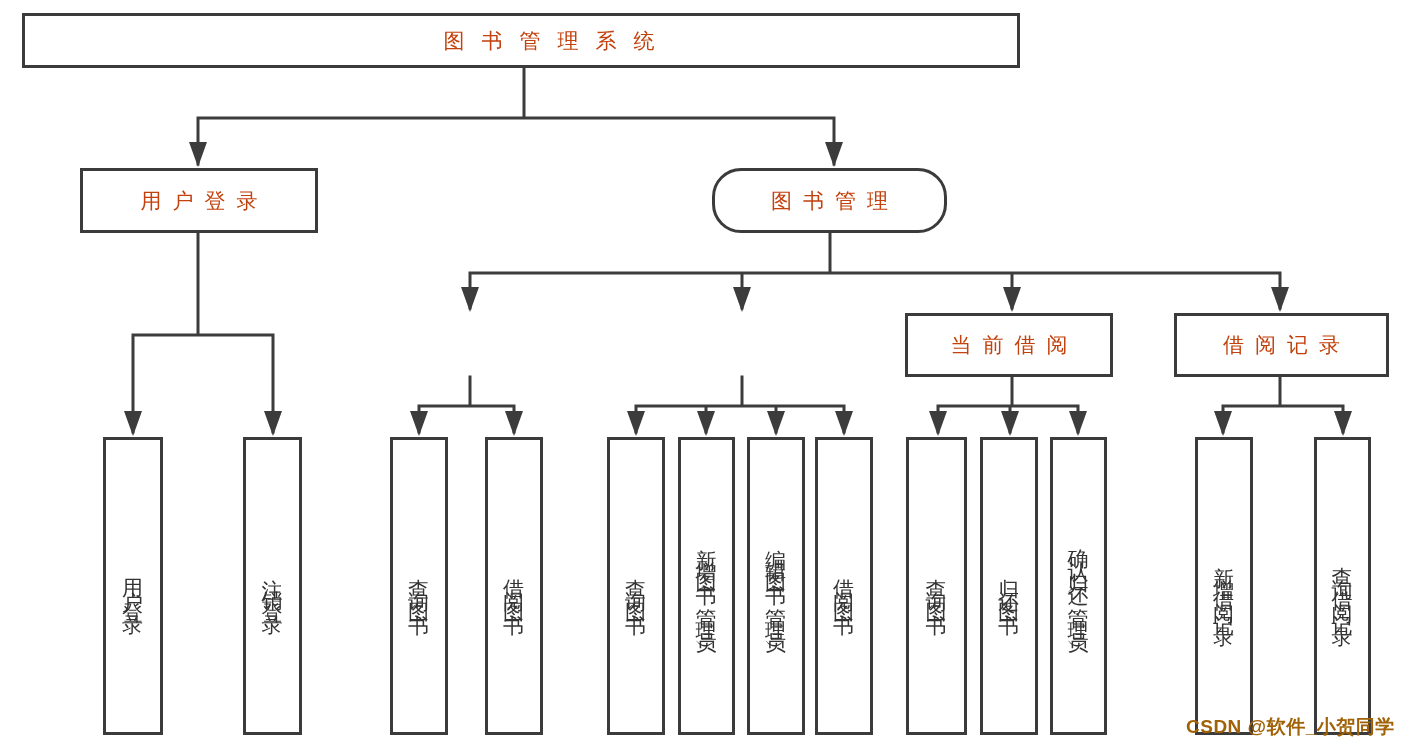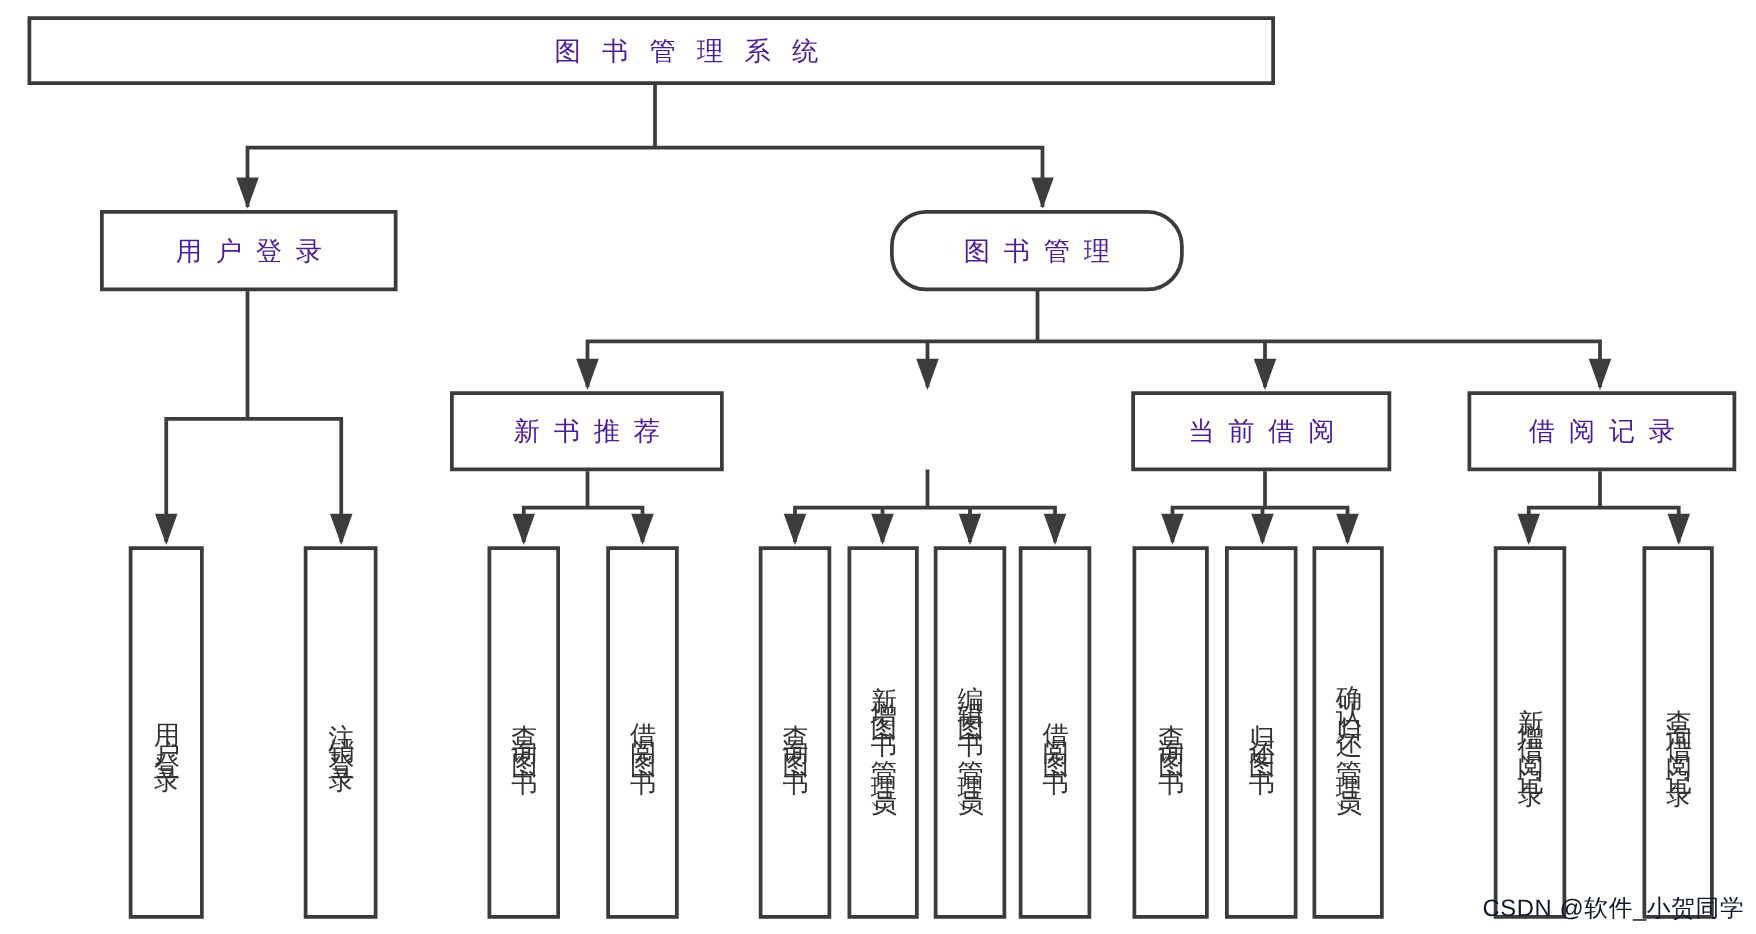--- a/index.html
+++ b/index.html
@@ -34,21 +34,21 @@
     position: absolute;
     border: 3px solid #3b3b3b;
     background: #ffffff;
     display: flex;
     align-items: center;
     justify-content: center;
   }
 
   .hlabel {
     font-size: 21px;
-    color: #4c1d95;
+    color: #c2410c;
     letter-spacing: 11px;
     text-indent: 11px;
     white-space: nowrap;
   }
   .root-label {
     letter-spacing: 17px;
     padding-left: 62px;
   }
 
   .leaf .vtext {
@@ -59,24 +59,25 @@
     line-height: 1;
     color: #333333;
     white-space: nowrap;
   }
 
   .watermark {
     position: absolute;
     left: 1186px;
     top: 714px;
     font-size: 19px;
-    color: #0f172a;
+    color: #a16207;
     letter-spacing: 0.5px;
     white-space: nowrap;
     z-index: 5;
+    font-weight: bold;
   }
 </style>
 </head>
 <body>
 
 <div id="canvas">
 
   <svg id="connectors" viewBox="0 0 1405 747" xmlns="http://www.w3.org/2000/svg">
 
     <path class="wire" d="M524 66 V118 M198 118 H834 M198 118 V164 M834 118 V164"></path>
@@ -117,23 +118,20 @@
     <span class="hlabel root-label">图书管理系统</span>
   </div>
 
   <div class="box" style="left:80px; top:168px; width:238px; height:65px;">
     <span class="hlabel">用户登录</span>
   </div>
   <div class="box" style="left:712px; top:168px; width:235px; height:65px;border-radius:29px;">
     <span class="hlabel">图书管理</span>
   </div>
 
-  <div class="box" style="left:360px; top:313px; width:219px; height:64px;">
-    <span class="hlabel">新书推荐</span>
-  </div>
   <div class="box" style="left:905px; top:313px; width:208px; height:64px;">
     <span class="hlabel">当前借阅</span>
   </div>
   <div class="box" style="left:1174px; top:313px; width:215px; height:64px;">
     <span class="hlabel">借阅记录</span>
   </div>
 
   <div class="box leaf" style="left:103px; top:437px; width:60px; height:298px;">
     <span class="vtext">用户登录</span>
   </div>

